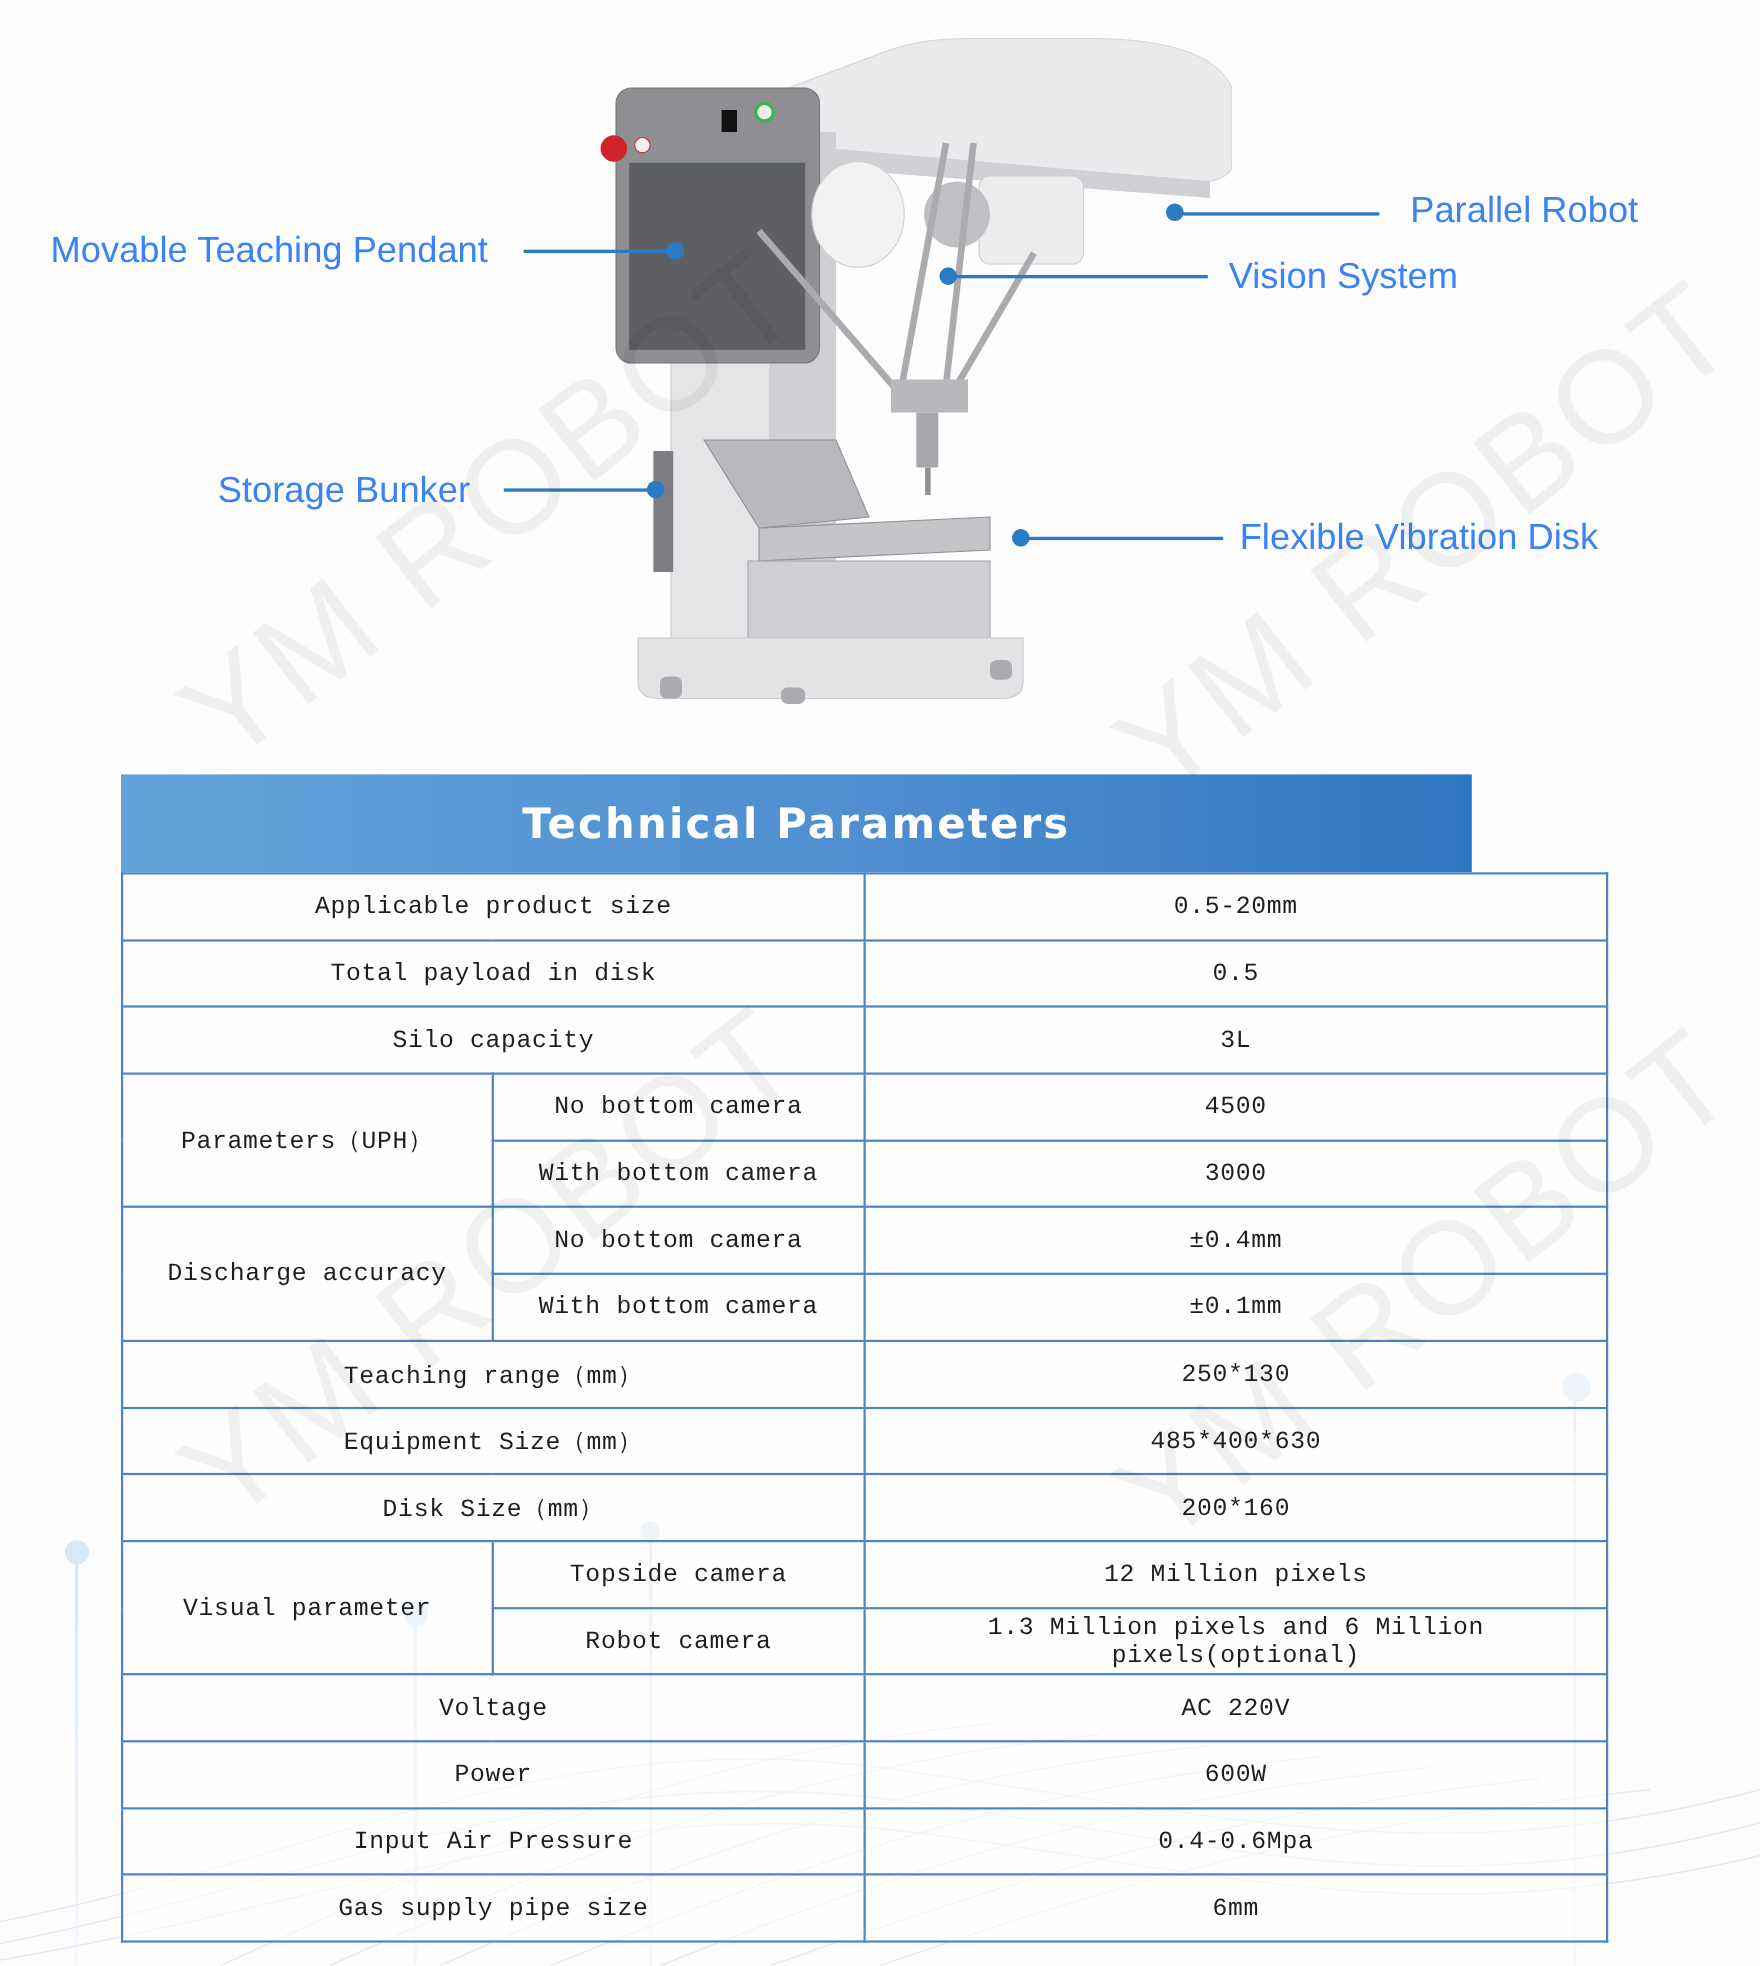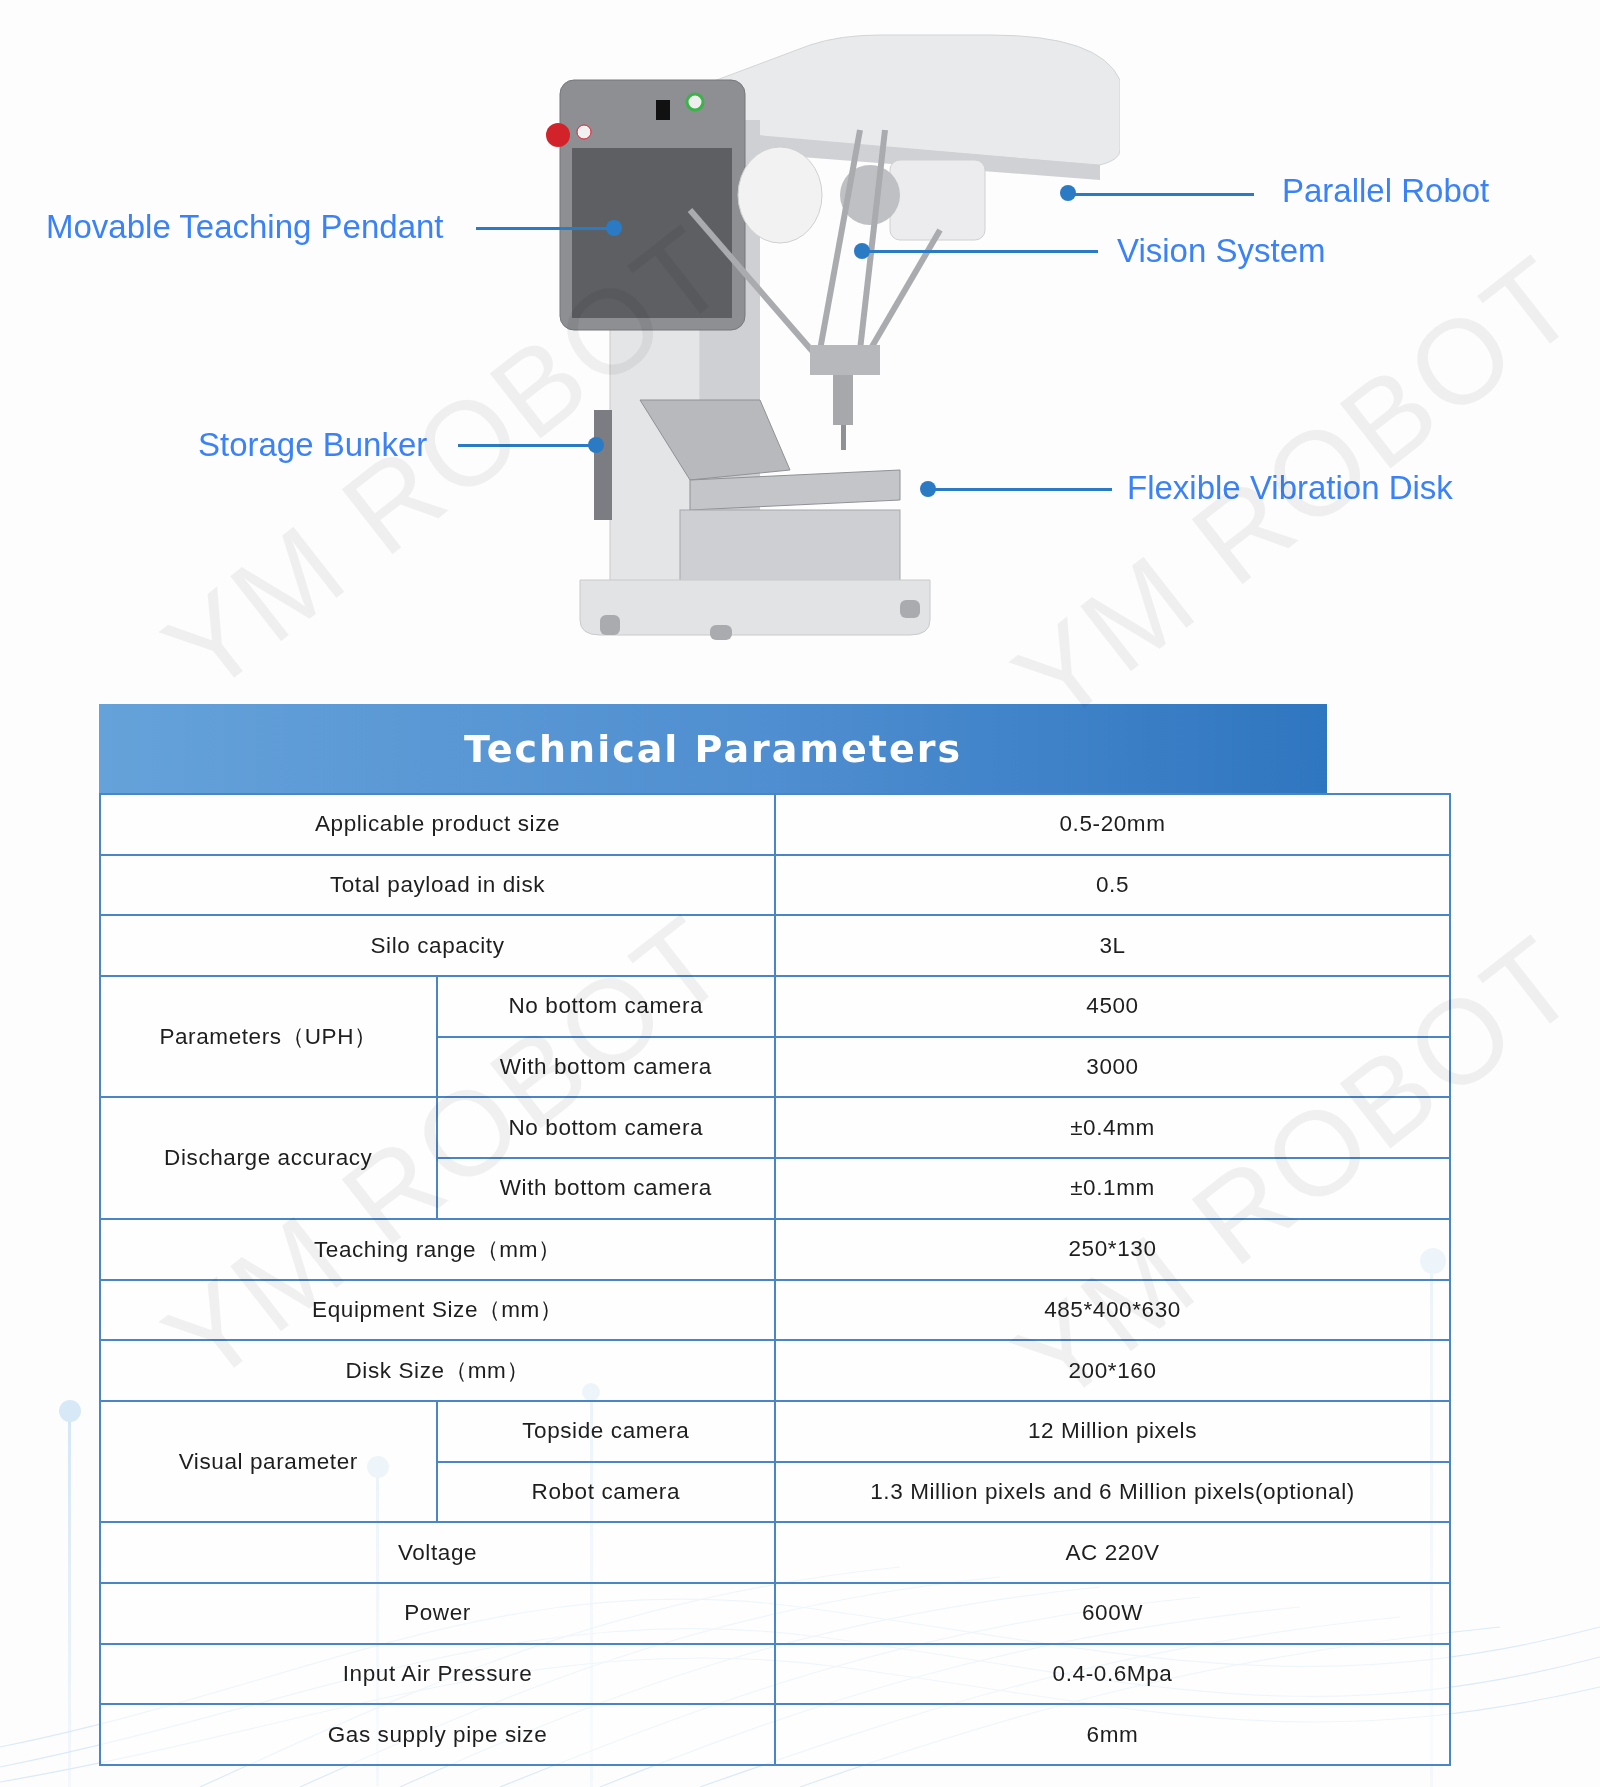--- a/index.html
+++ b/index.html
@@ -17,25 +17,25 @@
   
   .hero { position: absolute; left: 0; top: 0; width: 1600px; height: 650px; }
   .callout { position: absolute; font-family: "Liberation Sans", sans-serif; font-size: 33px; color: #3b82f6; white-space: nowrap; }
   .leader { position: absolute; height: 3px; background: #2b7bc4; }
   .leader-dot { position: absolute; width: 16px; height: 16px; border-radius: 50%; background: #2b7bc4; }
 
   
   .machine { position: absolute; left: 540px; top: 20px; width: 580px; height: 620px; }
 
   
-  .table-wrap { position: absolute; left: 99px; top: 704px; width: 1228px; }
+  .table-wrap { position: absolute; left: 110px; top: 704px; width: 1228px; }
   .tbl-header { height: 89px; background: linear-gradient(90deg, #65a2da 0%, #4f8ed0 55%, #2f76c0 100%); display: flex; align-items: center; justify-content: center; }
   .tbl-header span { color: #fff; font-family: "DejaVu Sans", sans-serif; font-weight: bold; font-size: 38px; letter-spacing: 2px; }
   table { width: 1352px; border-collapse: collapse; background: rgba(255,255,255,0.55); }
-  td { border: 2px solid #4a86c5; text-align: center; font-family: Liberation Sans, sans-serif; font-size: 22.5px; color: #1e1e1e; height: 60.7px; letter-spacing: 0.6px; }
+  td { border: 2px solid #4a86c5; text-align: center; font-family: Liberation Mono, monospace; font-size: 22.5px; color: #1e1e1e; height: 60.7px; letter-spacing: 0.6px; }
   td.c1 { width: 337px; }
   td.c2 { width: 339px; }
   td.c3 { width: 676px; }
 </style>
 </head>
 <body>
 
 <svg class="mesh" viewBox="0 0 1600 340" preserveAspectRatio="none">
   <g fill="none" stroke="#cfe3f4" stroke-width="1.2" opacity="0.7">
     <path d="M0 300 C 300 240, 500 120, 800 160 S 1300 260, 1600 180"></path>

